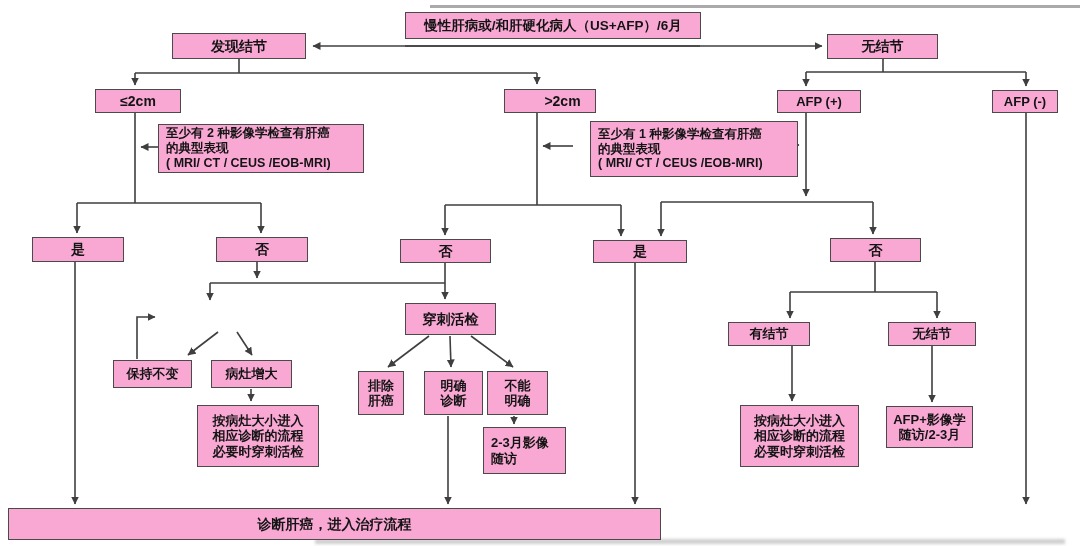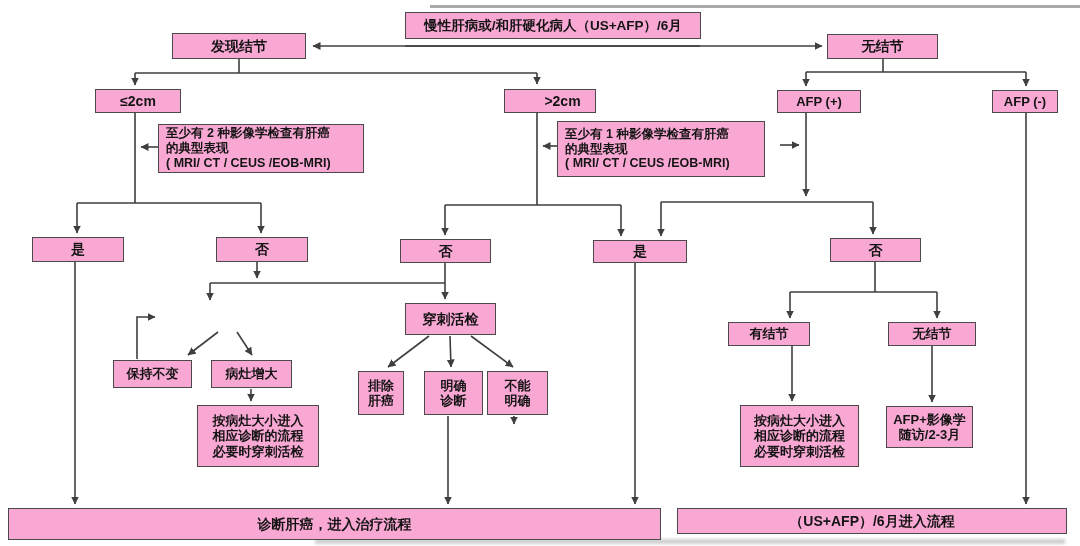--- a/index.html
+++ b/index.html
@@ -108,21 +108,21 @@
   <div class="box" style="left:504px;top:89px;width:92px;height:24px;padding-left:25px;">&gt;2cm</div>
 
   <div class="box s13" style="left:777px;top:90px;width:84px;height:23px;">AFP (+)</div>
 
   <div class="box s13" style="left:992px;top:90px;width:66px;height:23px;">AFP (-)</div>
 
   <div class="box la s125" style="left:158px;top:124px;width:206px;height:49px;">至少有 2 种影像学检查有肝癌
 的典型表现
 ( MRI/ CT / CEUS /EOB-MRI)</div>
 
-  <div class="box la s125" style="left:557px;top:121px;width:208px;height:56px;">至少有 1 种影像学检查有肝癌
+  <div class="box la s125" style="left:590px;top:121px;width:208px;height:56px;">至少有 1 种影像学检查有肝癌
 的典型表现
 ( MRI/ CT / CEUS /EOB-MRI)</div>
 
   <div class="box" style="left:32px;top:237px;width:92px;height:25px;">是</div>
 
   <div class="box" style="left:216px;top:237px;width:92px;height:25px;">否</div>
 
   <div class="box" style="left:400px;top:239px;width:91px;height:24px;">否</div>
 
   <div class="box" style="left:593px;top:240px;width:94px;height:23px;">是</div>
@@ -142,29 +142,30 @@
 
   <div class="box s13" style="left:358px;top:371px;width:46px;height:44px;">排除
 肝癌</div>
 
   <div class="box s13" style="left:424px;top:371px;width:59px;height:44px;">明确
 诊断</div>
 
   <div class="box s13" style="left:487px;top:371px;width:61px;height:44px;">不能
 明确</div>
 
+  <div class="box la s13" style="left:483px;top:427px;width:83px;height:47px;">2-3月影像
+随访</div>
 
   <div class="box s13" style="left:728px;top:322px;width:82px;height:24px;">有结节</div>
 
   <div class="box s13" style="left:888px;top:322px;width:88px;height:24px;">无结节</div>
 
   <div class="box s13" style="left:740px;top:405px;width:119px;height:62px;">按病灶大小进入
 相应诊断的流程
 必要时穿刺活检</div>
 
   <div class="box s13" style="left:886px;top:406px;width:87px;height:42px;">AFP+影像学
 随访/2-3月</div>
 
   <div class="box" style="left:8px;top:508px;width:653px;height:32px;text-align:right;">诊断肝癌，进入治疗流程</div>
 
-  <div class="box" style="left:677px;top:508px;width:390px;height:26px;">（US+AFP）/6月进入流程</div>
 
 </div>
 
 </body></html>

